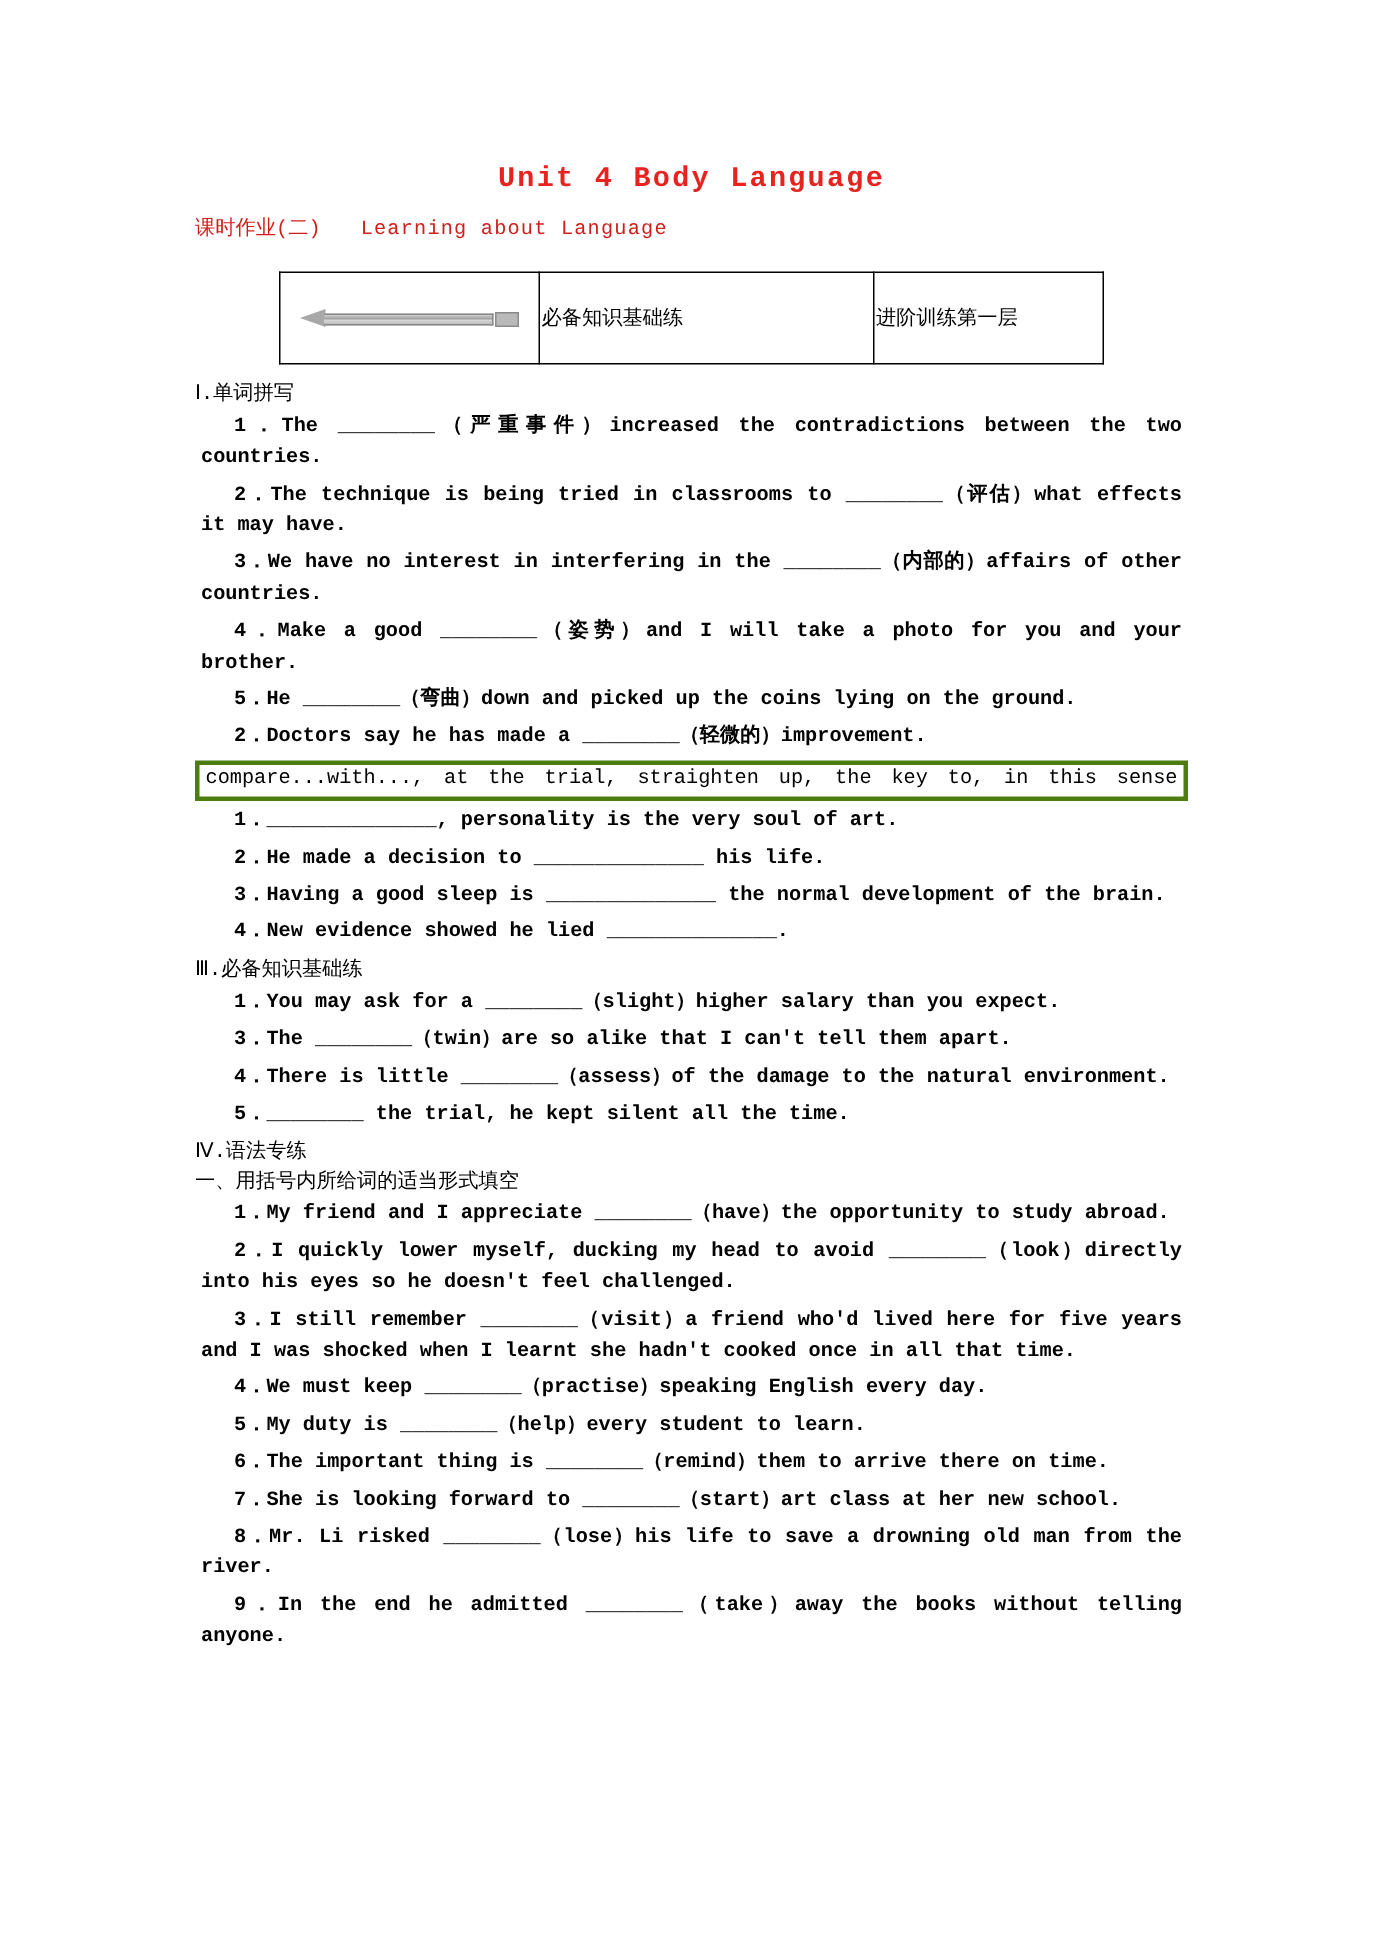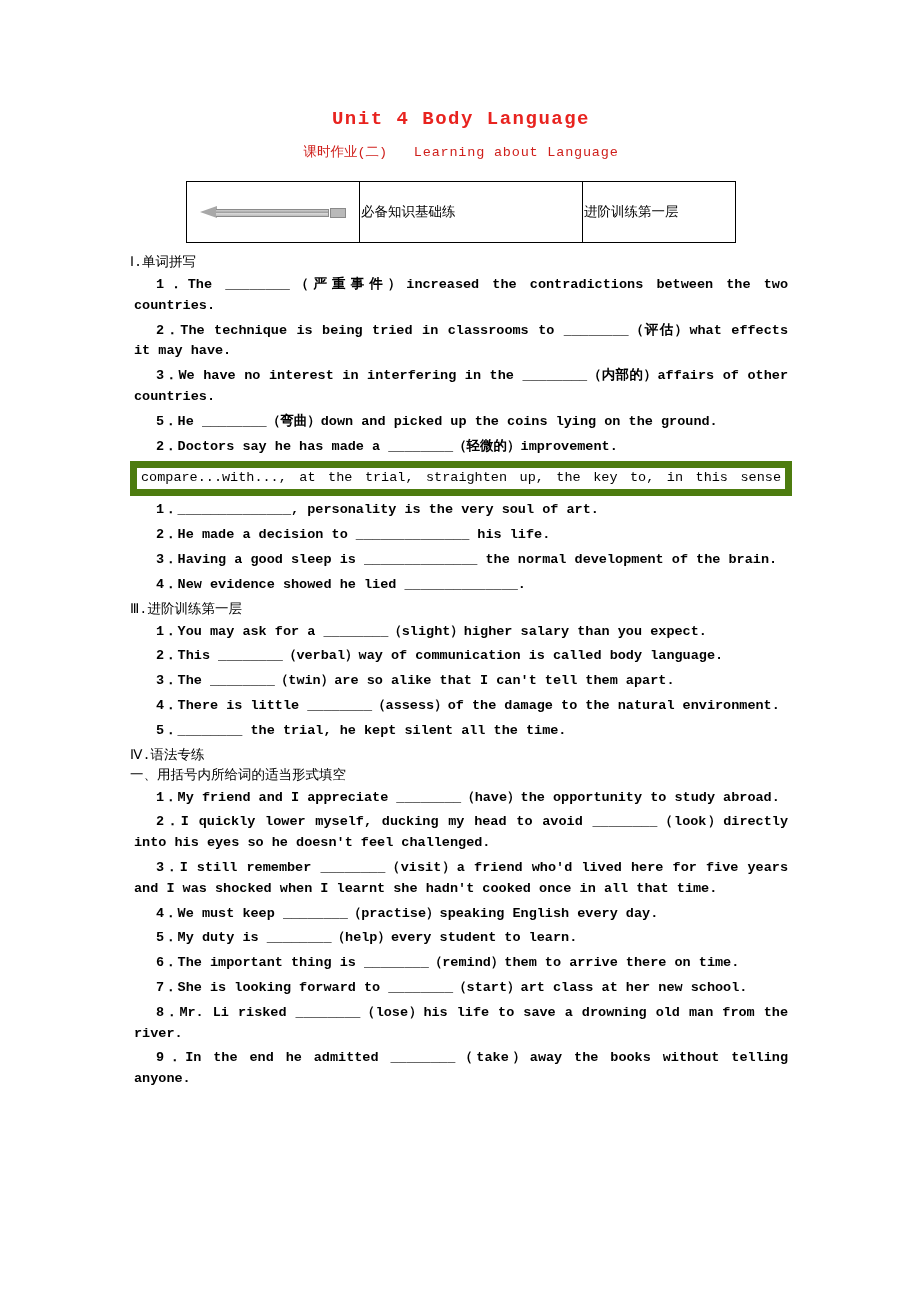--- a/index.html
+++ b/index.html
@@ -30,21 +30,20 @@
   .title {
     text-align: center;
     color: #e8231f;
     font-weight: bold;
     font-size: 19px;
     letter-spacing: 1.5px;
     margin: 0 0 13px 0;
     font-family: "Liberation Mono", monospace;
   }
   .subtitle {
-    text-align: center;
     color: #cf1f1b;
     font-size: 13.5px;
     letter-spacing: 0.8px;
     margin: 0 0 20px 0;
   }
   .subtitle .cn { letter-spacing: 0px; }
 
   
   .banner {
     width: 540px;
@@ -105,21 +104,21 @@
     font-size: 13.5px;
     line-height: 20.8px;
     text-indent: 22px;
     text-align: justify;
     text-justify: inter-word;
     letter-spacing: 0px;
     font-weight: bold;
   }
 
   .phrase-box {
-    border: 7px solid #4d7c0f;
+    border: 3px solid #4d7c0f;
     font-size: 13.5px;
     padding: 1px 4px 2px 4px;
     margin: 2px 0 1px 0;
     letter-spacing: 0px;
     text-align: justify;
     text-justify: inter-word;
     line-height: 18px;
   }
   .spread {
     display: block;
@@ -153,34 +152,34 @@
         <td class="cell-mid">必备知识基础练</td>
         <td class="cell-right">进阶训练第一层</td>
       </tr>
     </tbody>
       </table>
 
     <div class="sec-head">Ⅰ.单词拼写</div>
     <p class="item">1．The ________（严重事件）increased the contradictions between the two countries.</p>
     <p class="item">2．The technique is being tried in classrooms to ________（评估）what effects it may have.</p>
     <p class="item">3．We have no interest in interfering in the ________（内部的）affairs of other countries.</p>
+    <p class="item">4．Make a good ________（姿势）and I will take a photo for you and your brother.</p>
     <p class="item">5．He ________（弯曲）down and picked up the coins lying on the ground.</p>
     <p class="item">2．Doctors say he has made a ________（轻微的）improvement.</p>
 
     <div class="phrase-box">
       <span class="spread">compare...with..., at the trial, straighten up, the key to, in this sense</span>
     </div>
     <p class="item">1．______________, personality is the very soul of art.</p>
     <p class="item">2．He made a decision to ______________ his life.</p>
     <p class="item">3．Having a good sleep is ______________ the normal development of the brain.</p>
     <p class="item">4．New evidence showed he lied ______________.</p>
 
-    <div class="sec-head">Ⅲ.进阶训练第一层</div>
+    <div class="sec-head">Ⅲ.必备知识基础练</div>
     <p class="item">1．You may ask for a ________（slight）higher salary than you expect.</p>
-    <p class="item">2．This ________（verbal）way of communication is called body language.</p>
     <p class="item">3．The ________（twin）are so alike that I can't tell them apart.</p>
     <p class="item">4．There is little ________（assess）of the damage to the natural environment.</p>
     <p class="item">5．________ the trial, he kept silent all the time.</p>
 
     <div class="sec-head">Ⅳ.语法专练</div>
     <div class="sec-head">一、用括号内所给词的适当形式填空</div>
     <p class="item">1．My friend and I appreciate ________（have）the opportunity to study abroad.</p>
     <p class="item">2．I quickly lower myself, ducking my head to avoid ________（look）directly into his eyes so he doesn't feel challenged.</p>
     <p class="item">3．I still remember ________（visit）a friend who'd lived here for five years and I was shocked when I learnt she hadn't cooked once in all that time.</p>
     <p class="item">4．We must keep ________（practise）speaking English every day.</p>

